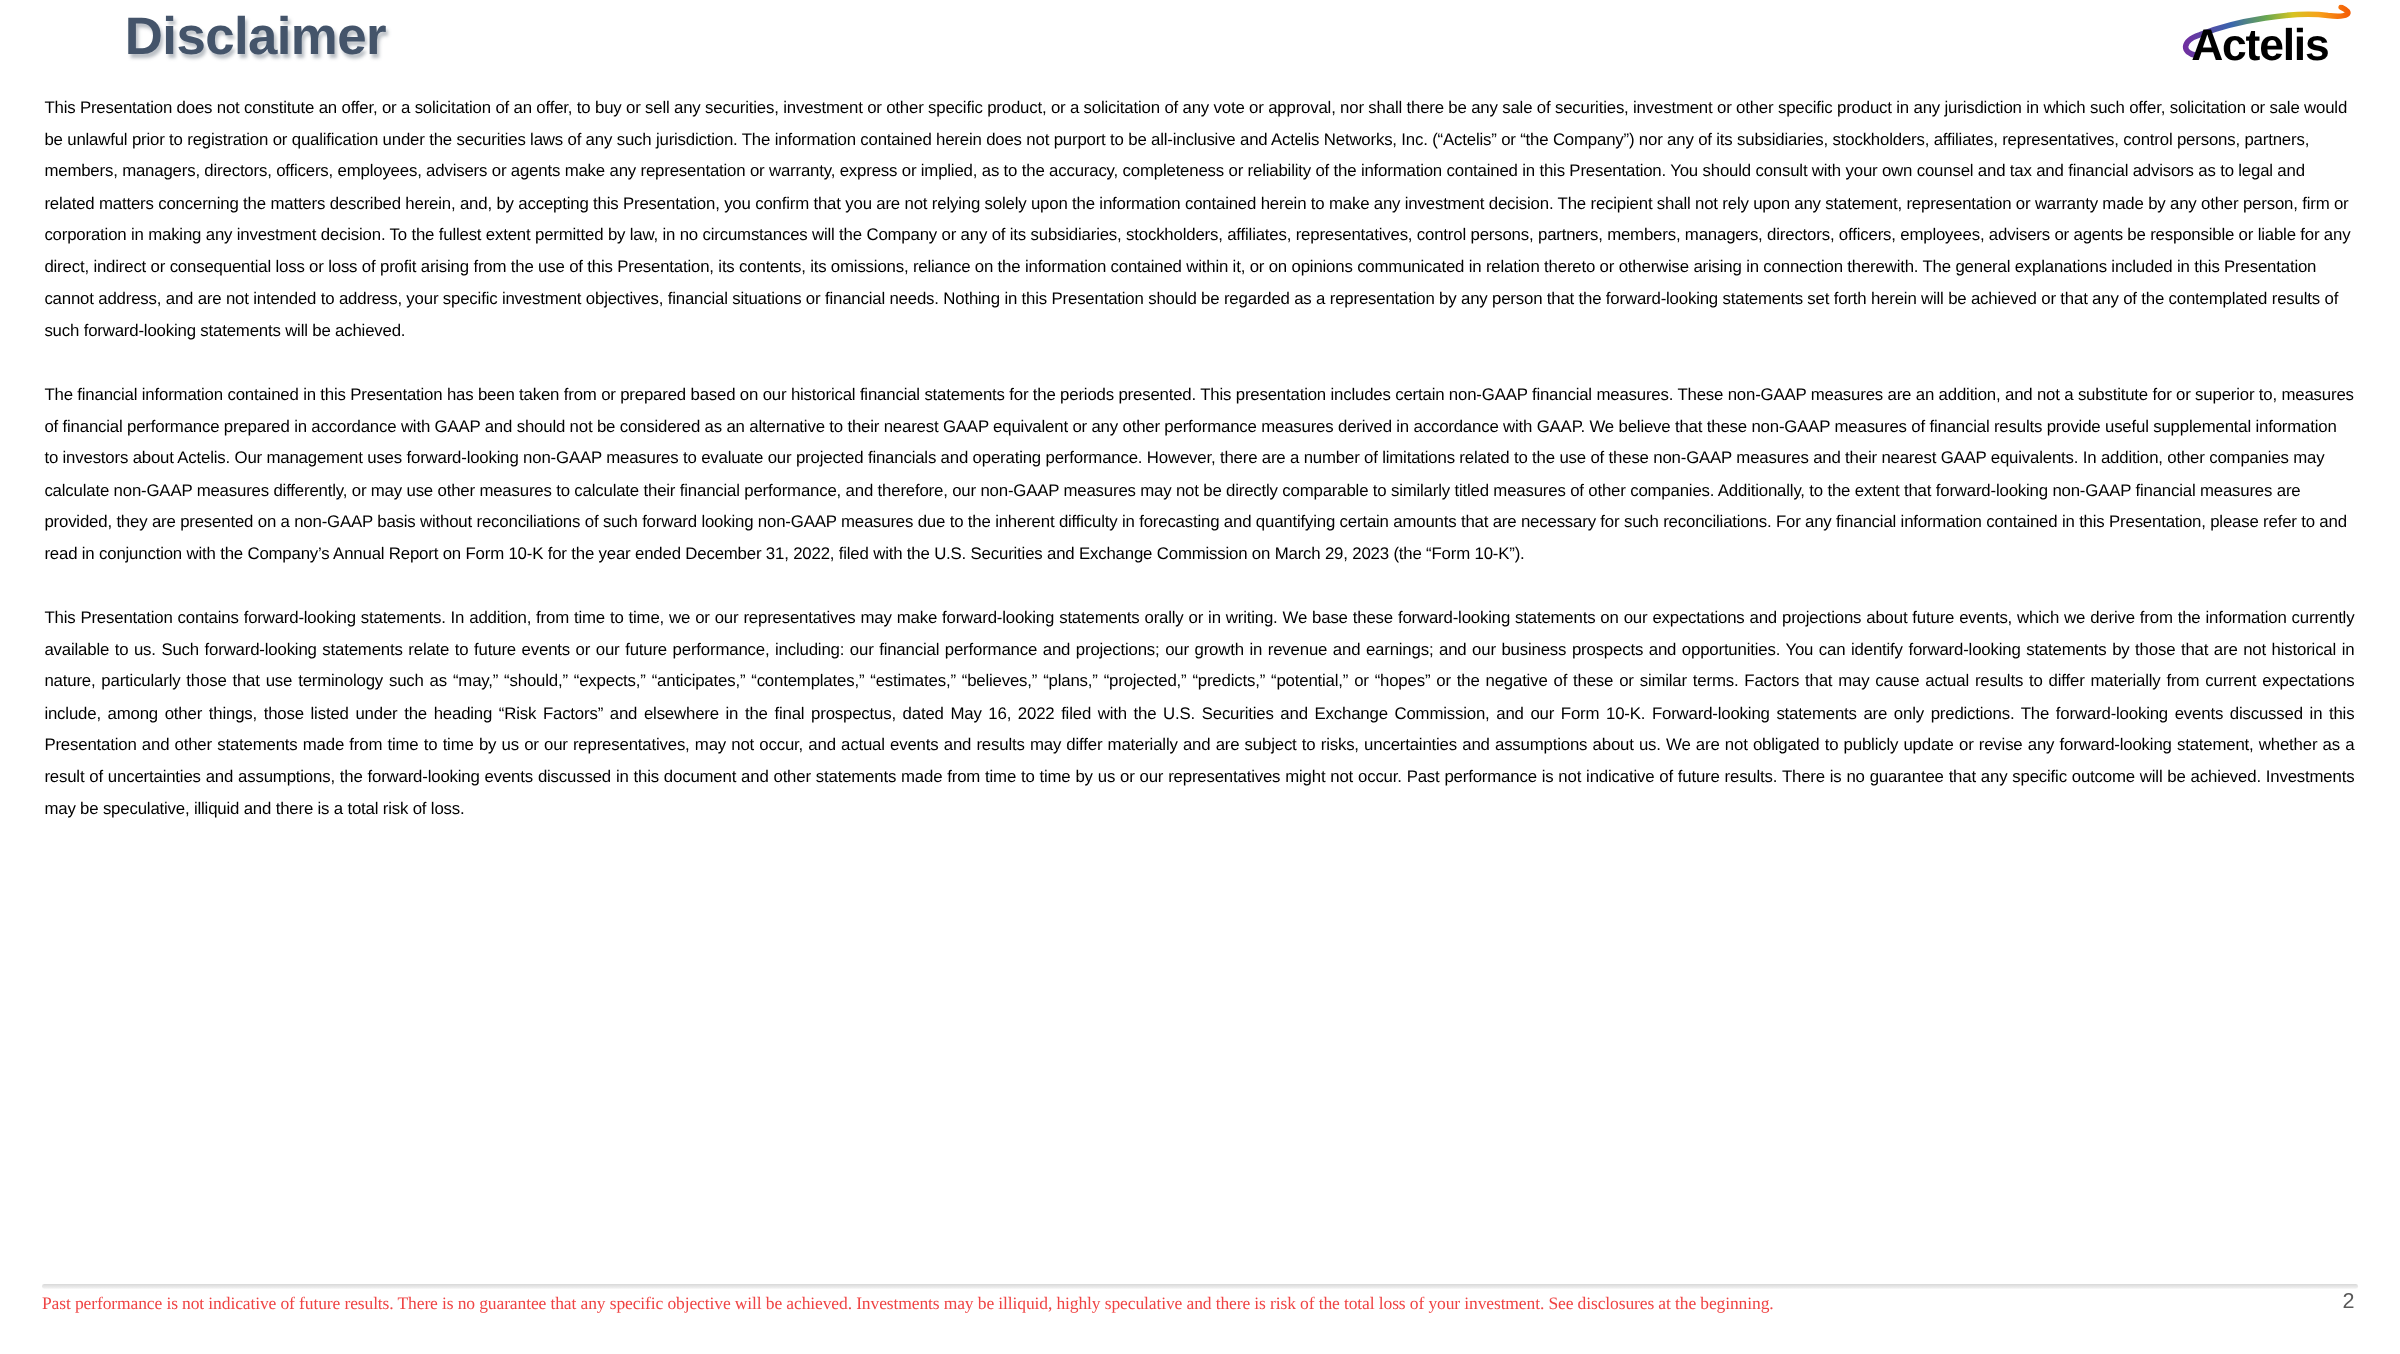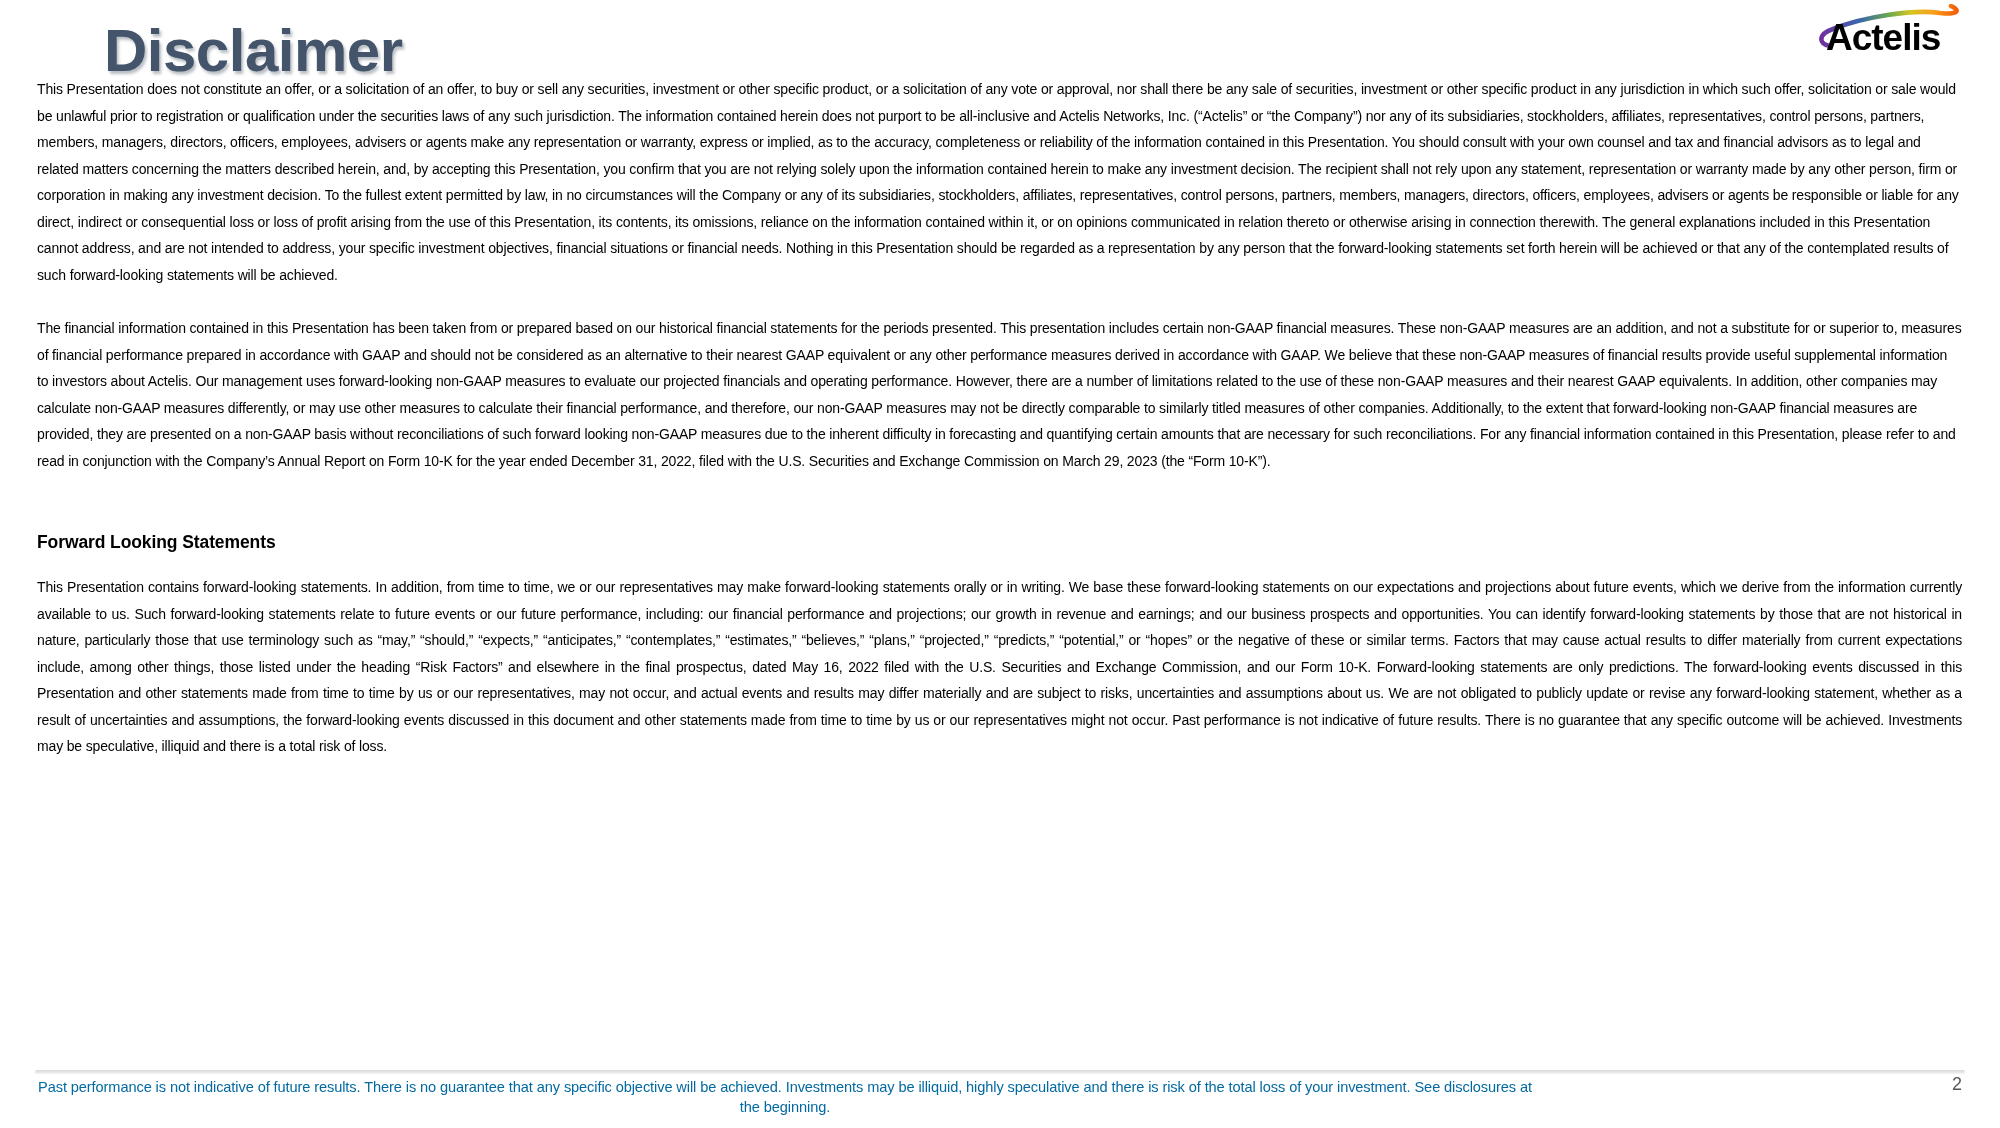--- a/index.html
+++ b/index.html
@@ -16,22 +16,22 @@
     color: #000000;
   }
   .slide {
     position: absolute;
     inset: 0;
     background: #ffffff;
   }
   .slide-title {
     position: absolute;
     left: 104px;
-    top: 16px;
-    font-size: 60px;
+    top: 6px;
+    font-size: 44px;
     font-weight: 600;
     letter-spacing: -0.5px;
     color: #44546A;
     text-shadow: 2px 3px 3px rgba(100,110,125,0.45);
   }
   .logo {
     position: absolute;
     right: 22px;
     top: 4px;
     width: 160px;
@@ -65,25 +65,26 @@
     top: 1070px;
     height: 4px;
     background: linear-gradient(#d8d8d8, #f4f4f4);
     border-radius: 2px;
   }
   .footer-text {
     position: absolute;
     left: 35px;
     top: 1077px;
     width: 1500px;
-    text-align: center;
+    text-align: left;
     font-size: 14.6px;
     line-height: 20px;
     letter-spacing: -0.1px;
-    color: #0369a1;
+    color: #ef4444;
+    font-family: Liberation Serif, serif;
   }
   .page-number {
     position: absolute;
     right: 38px;
     top: 1074px;
     font-size: 18px;
     color: #595959;
   }
 </style>
 </head>
@@ -107,21 +108,20 @@
     <path d="M 12 42 C 0 40 0 30 15 25 C 45 13 95 5 122 9 C 138 11 144 7 133 2" fill="none" stroke="url(#swooshGrad)" stroke-width="4.6" stroke-linecap="round"></path>
     <text x="8" y="46" font-family="Liberation Sans, sans-serif" font-size="37" font-weight="bold" letter-spacing="-1" fill="#000000">Actelis</text>
   </svg>
 
   <div class="content">
 
     <p class="section-body">This Presentation does not constitute an offer, or a solicitation of an offer, to buy or sell any securities, investment or other specific product, or a solicitation of any vote or approval, nor shall there be any sale of securities, investment or other specific product in any jurisdiction in which such offer, solicitation or sale would be unlawful prior to registration or qualification under the securities laws of any such jurisdiction. The information contained herein does not purport to be all-inclusive and Actelis Networks, Inc. (“Actelis” or “the Company”) nor any of its subsidiaries, stockholders, affiliates, representatives, control persons, partners, members, managers, directors, officers, employees, advisers or agents make any representation or warranty, express or implied, as to the accuracy, completeness or reliability of the information contained in this Presentation. You should consult with your own counsel and tax and financial advisors as to legal and related matters concerning the matters described herein, and, by accepting this Presentation, you confirm that you are not relying solely upon the information contained herein to make any investment decision. The recipient shall not rely upon any statement, representation or warranty made by any other person, firm or corporation in making any investment decision. To the fullest extent permitted by law, in no circumstances will the Company or any of its subsidiaries, stockholders, affiliates, representatives, control persons, partners, members, managers, directors, officers, employees, advisers or agents be responsible or liable for any direct, indirect or consequential loss or loss of profit arising from the use of this Presentation, its contents, its omissions, reliance on the information contained within it, or on opinions communicated in relation thereto or otherwise arising in connection therewith.  The general explanations included in this Presentation cannot address, and are not intended to address, your specific investment objectives, financial situations or financial needs. Nothing in this Presentation should be regarded as a representation by any person that the forward-looking statements set forth herein will be achieved or that any of the contemplated results of such forward-looking statements will be achieved.</p>
 
     <p class="section-body">The financial information contained in this Presentation has been taken from or prepared based on our historical financial statements for the periods presented. This presentation includes certain non-GAAP financial measures. These non-GAAP measures are an addition, and not a substitute for or superior to, measures of financial performance prepared in accordance with GAAP and should not be considered as an alternative to their nearest GAAP equivalent or any other performance measures derived in accordance with GAAP. We believe that these non-GAAP measures of financial results provide useful supplemental information to investors about Actelis. Our management uses forward-looking non-GAAP measures to evaluate our projected financials and operating performance. However, there are a number of limitations related to the use of these non-GAAP measures and their nearest GAAP equivalents. In addition, other companies may calculate non-GAAP measures differently, or may use other measures to calculate their financial performance, and therefore, our non-GAAP measures may not be directly comparable to similarly titled measures of other companies. Additionally, to the extent that forward-looking non-GAAP financial measures are provided, they are presented on a non-GAAP basis without reconciliations of such forward looking non-GAAP measures due to the inherent difficulty in forecasting and quantifying certain amounts that are necessary for such reconciliations.  For any financial information contained in this Presentation, please refer to and read in conjunction with the Company’s Annual Report on Form 10-K for the year ended December 31, 2022, filed with the U.S. Securities and Exchange Commission on March 29, 2023 (the “Form 10-K”).</p>
 
-    <div class="section-heading mt-large">Forward Looking Statements</div>
     <p class="section-body justified">This Presentation contains forward-looking statements. In addition, from time to time, we or our representatives may make forward-looking statements orally or in writing. We base these forward-looking statements on our expectations and projections about future events, which we derive from the information currently available to us. Such forward-looking statements relate to future events or our future performance, including: our financial performance and projections; our growth in revenue and earnings; and our business prospects and opportunities. You can identify forward-looking statements by those that are not historical in nature, particularly those that use terminology such as “may,” “should,” “expects,” “anticipates,” “contemplates,” “estimates,” “believes,” “plans,” “projected,” “predicts,” “potential,” or “hopes” or the negative of these or similar terms. Factors that may cause actual results to differ materially from current expectations include, among other things, those listed under the heading “Risk Factors” and elsewhere in the final prospectus, dated May 16, 2022 filed with the U.S. Securities and Exchange Commission, and our Form 10-K. Forward-looking statements are only predictions. The forward-looking events discussed in this Presentation and other statements made from time to time by us or our representatives, may not occur, and actual events and results may differ materially and are subject to risks, uncertainties and assumptions about us.  We are not obligated to publicly update or revise any forward-looking statement, whether as a result of uncertainties and assumptions, the forward-looking events discussed in this document and other statements made from time to time by us or our representatives might not occur. Past performance is not indicative of future results. There is no guarantee that any specific outcome will be achieved. Investments may be speculative, illiquid and there is a total risk of loss.</p>
 
   </div>
 
   <div class="footer-divider"></div>
 
   <div class="footer-text">Past performance is not indicative of future results. There is no guarantee that any specific objective will be achieved. Investments may be illiquid, highly speculative and there is risk of the total loss of your investment. See disclosures at the beginning.</div>
 
   <div class="page-number">2</div>
 

